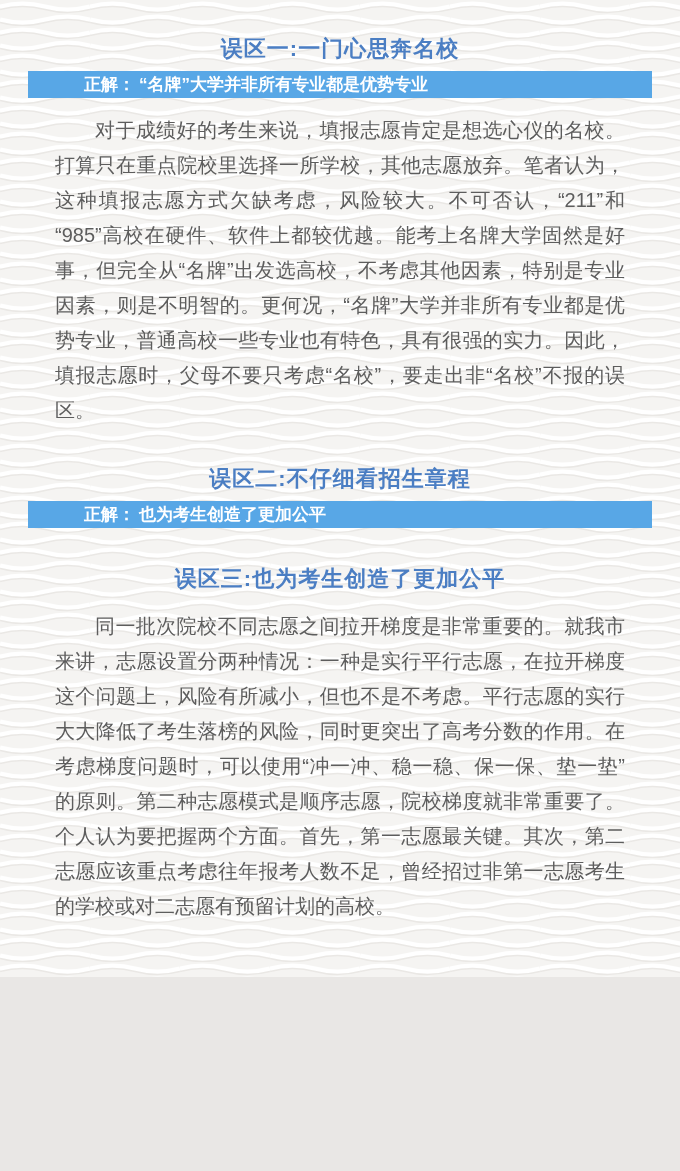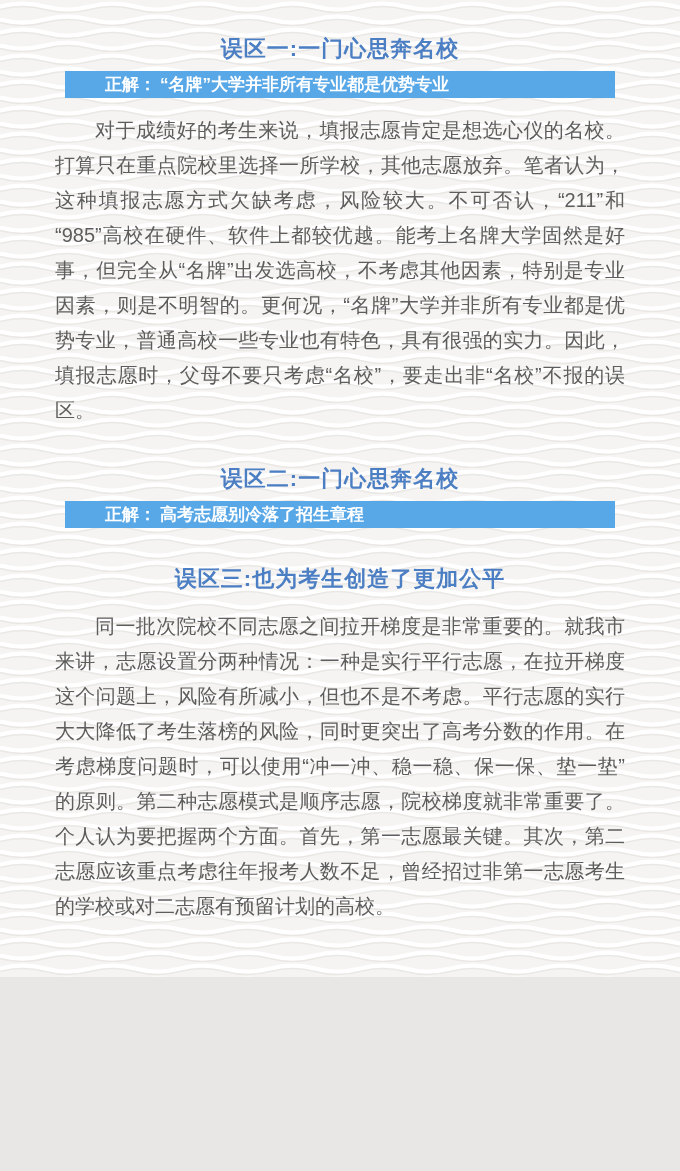--- a/index.html
+++ b/index.html
@@ -31,24 +31,24 @@
   .sec-title {
     margin: 0 0 7px 0;
     text-align: center;
     font-size: 22px;
     line-height: 30px;
     font-weight: bold;
     letter-spacing: 1px;
     color: var(--accent_blue, #4b7ec3);
   }
   .answer-bar {
-    margin: 0 65px;
+    margin: 0 28px;
     height: 27px;
     line-height: 27px;
-    padding-left: 40px;
+    padding-left: 56px;
     background: var(--bar_blue, #58a7e6);
     color: var(--bar_text, #ffffff);
     font-size: 17px;
     font-weight: bold;
     white-space: nowrap;
     overflow: hidden;
   }
   .answer-bar .answer-label { margin-right: 4px; }
   .body-text {
     margin: 15px 55px 0 55px;
@@ -81,23 +81,23 @@
 
     <section>
       <h2 class="sec-title">误区一:一门心思奔名校</h2>
       <div class="answer-bar">
         <span class="answer-label">正解：</span><span class="answer-text">“名牌”大学并非所有专业都是优势专业</span>
       </div>
       <p class="body-text">对于成绩好的考生来说，填报志愿肯定是想选心仪的名校。打算只在重点院校里选择一所学校，其他志愿放弃。笔者认为，这种填报志愿方式欠缺考虑，风险较大。不可否认，“211”和“985”高校在硬件、软件上都较优越。能考上名牌大学固然是好事，但完全从“名牌”出发选高校，不考虑其他因素，特别是专业因素，则是不明智的。更何况，“名牌”大学并非所有专业都是优势专业，普通高校一些专业也有特色，具有很强的实力。因此，填报志愿时，父母不要只考虑“名校”，要走出非“名校”不报的误区。</p>
     </section>
 
     <section>
-      <h2 class="sec-title">误区二:一门心思奔名校</h2>
+      <h2 class="sec-title">误区二:不仔细看招生章程</h2>
       <div class="answer-bar">
-        <span class="answer-label">正解：</span><span class="answer-text">高考志愿别冷落了招生章程</span>
+        <span class="answer-label">正解：</span><span class="answer-text">也为考生创造了更加公平</span>
       </div>
     </section>
 
     <section>
       <h2 class="sec-title">误区三:也为考生创造了更加公平</h2>
       <p class="body-text">同一批次院校不同志愿之间拉开梯度是非常重要的。就我市来讲，志愿设置分两种情况：一种是实行平行志愿，在拉开梯度这个问题上，风险有所减小，但也不是不考虑。平行志愿的实行大大降低了考生落榜的风险，同时更突出了高考分数的作用。在考虑梯度问题时，可以使用“冲一冲、稳一稳、保一保、垫一垫”的原则。第二种志愿模式是顺序志愿，院校梯度就非常重要了。个人认为要把握两个方面。首先，第一志愿最关键。其次，第二志愿应该重点考虑往年报考人数不足，曾经招过非第一志愿考生的学校或对二志愿有预留计划的高校。</p>
     </section>
 
   </div>
 </div>

